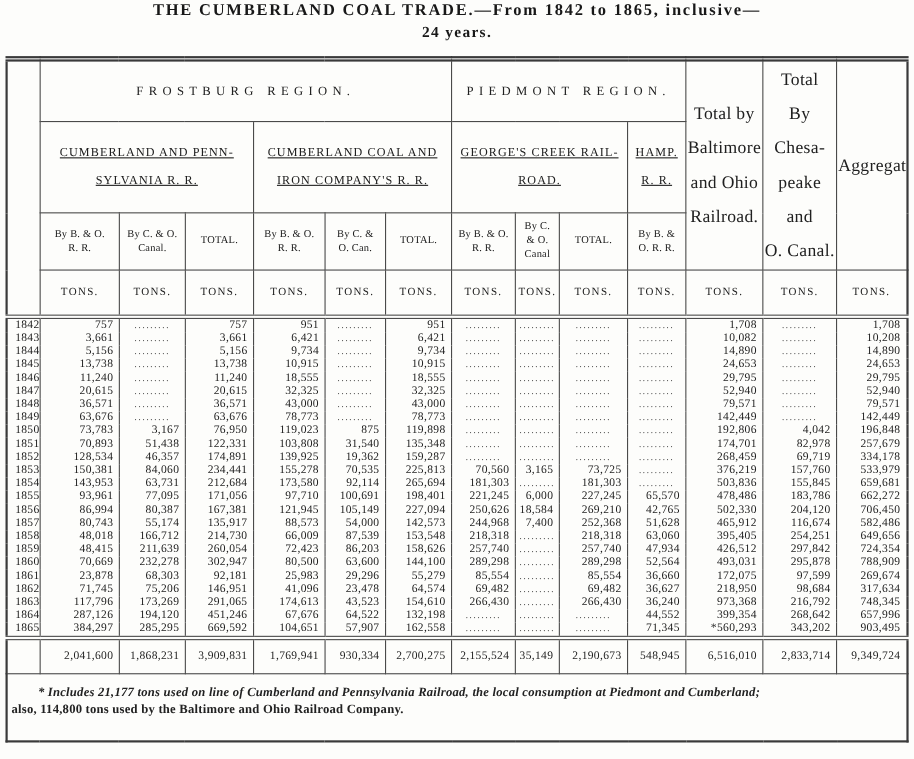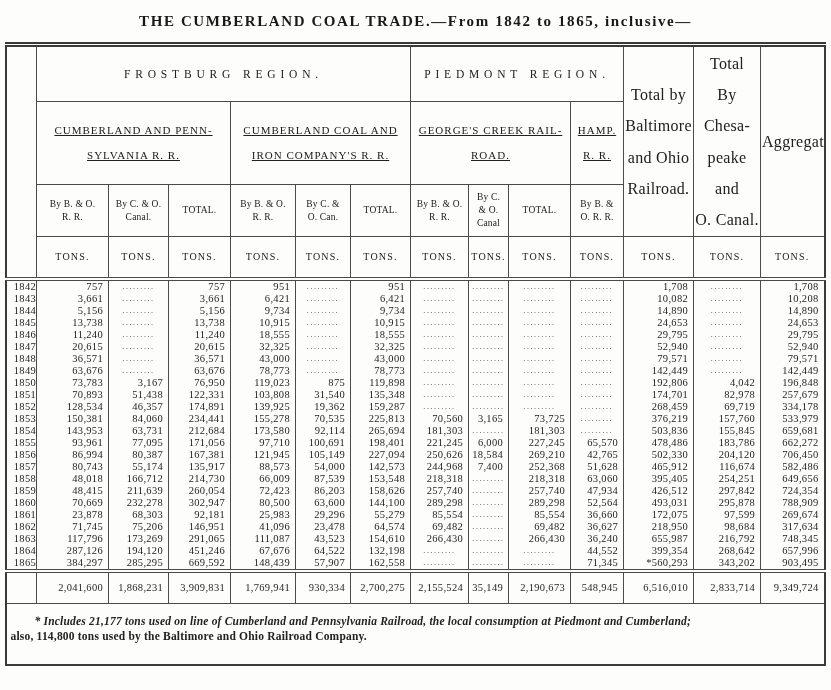--- a/index.html
+++ b/index.html
@@ -1,21 +1,21 @@
 <!DOCTYPE html>
 <html><head>
 <meta charset="utf-8">
 <style>
   html,body { margin:0; padding:0; }
   body {
     width:831px; height:690px; overflow:hidden;
     background:#fdfdfb; color:#1f1f1f;
     font-family:"Liberation Serif","DejaVu Serif",serif;
   }
-  .title { text-align:center; padding-top:13px; font-weight:bold; color:#181818; }
+  .title { text-align:center; padding-top:2px; font-weight:bold; color:#181818; }
   .title .t1 { font-size:15px; letter-spacing:1.6px; }
   .title .t2 { font-size:14px; letter-spacing:1.2px; margin-top:4px; }
 
   table.coal {
     margin:12px auto 0; width:818px; table-layout:fixed;
     border-collapse:collapse;
     border:2px solid #3a3a3a; border-top:5px double #3a3a3a;
     font-size:10.5px;
   }
   thead th {
@@ -55,20 +55,21 @@
     font-size:11.5px; font-weight:bold; color:#222; letter-spacing:0.2px;
   }
   .fn1 { padding:10px 4px 0 26px;font-style:italic; }
   .fn2 { padding:3px 4px 0 2px; }
 </style>
 </head>
 <body>
 
 <div class="title">
   <div class="t1">THE CUMBERLAND COAL TRADE.—From 1842 to 1865, inclusive—</div>
+  <div class="t2">24 years.</div>
 </div>
 
 <table class="coal">
   <colgroup>
     <col style="width:30px">
       <col style="width:72px">
       <col style="width:60px">
       <col style="width:62px">
     <col style="width:65px">
       <col style="width:55px">
@@ -477,28 +478,28 @@
         <td class="num">36,627</td>
         <td class="num">218,950</td>
         <td class="num">98,684</td>
         <td class="num">317,634</td>
       </tr>
       <tr>
         <td class="year">1863</td>
         <td class="num">117,796</td>
         <td class="num">173,269</td>
         <td class="num">291,065</td>
-        <td class="num">111,087</td>
+        <td class="num">174,613</td>
         <td class="num">43,523</td>
         <td class="num">154,610</td>
         <td class="num">266,430</td>
         <td class="num dots">.........</td>
         <td class="num">266,430</td>
         <td class="num">36,240</td>
-        <td class="num">655,987</td>
+        <td class="num">973,368</td>
         <td class="num">216,792</td>
         <td class="num">748,345</td>
       </tr>
       <tr>
         <td class="year">1864</td>
         <td class="num">287,126</td>
         <td class="num">194,120</td>
         <td class="num">451,246</td>
         <td class="num">67,676</td>
         <td class="num">64,522</td>
@@ -509,21 +510,21 @@
         <td class="num">44,552</td>
         <td class="num">399,354</td>
         <td class="num">268,642</td>
         <td class="num">657,996</td>
       </tr>
       <tr>
         <td class="year">1865</td>
         <td class="num">384,297</td>
         <td class="num">285,295</td>
         <td class="num">669,592</td>
-        <td class="num">148,439</td>
+        <td class="num">104,651</td>
         <td class="num">57,907</td>
         <td class="num">162,558</td>
         <td class="num dots">.........</td>
         <td class="num dots">.........</td>
         <td class="num dots">.........</td>
         <td class="num">71,345</td>
         <td class="num">*560,293</td>
         <td class="num">343,202</td>
         <td class="num">903,495</td>
       </tr>

